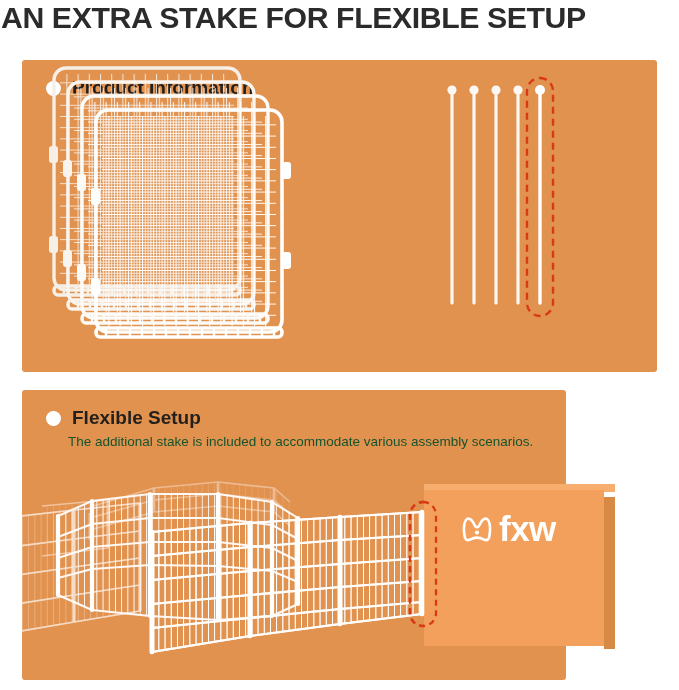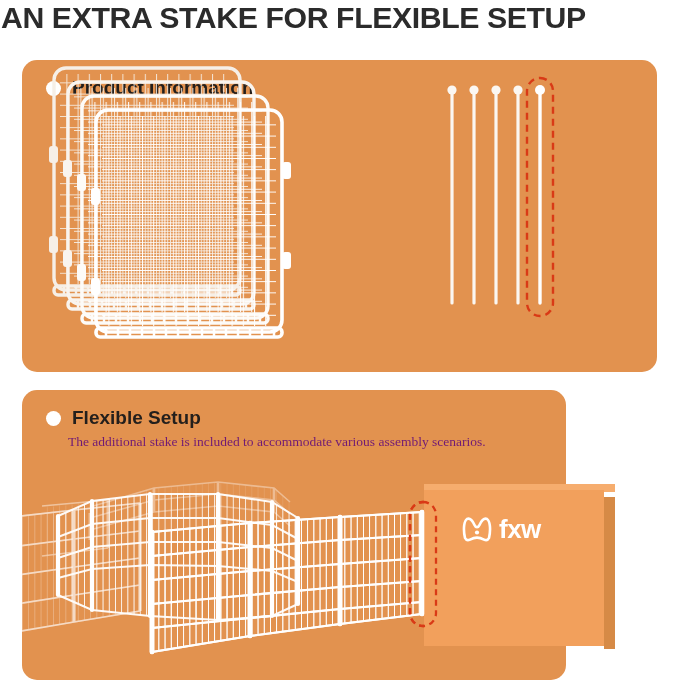--- a/index.html
+++ b/index.html
@@ -30,21 +30,21 @@
     color: #2b2b2b;
     white-space: nowrap;
     transform: scaleX(1.008);
     transform-origin: left center;
   }
 
   
   .panel {
     position: absolute;
     background: #e2924f;
-    border-radius: 15px;
+    border-radius: 3px;
     overflow: hidden;
   }
   #panel-product {
     left: 22px;
     top: 60px;
     width: 635px;
     height: 312px;
   }
   #panel-flexible {
     left: 22px;
@@ -73,25 +73,25 @@
     font-weight: bold;
     font-size: 19px;
     line-height: 22px;
     color: #231f1c;
     white-space: nowrap;
   }
   .panel-subtitle {
     position: absolute;
     left: 46px;
     top: 43px;
-    font-family: Liberation Serif, serif;
+    font-family: Liberation Sans, sans-serif;
     font-weight: normal;
     font-size: 13.5px;
     line-height: 17px;
-    color: #701a75;
+    color: #14532d;
     white-space: nowrap;
   }
 
   
   .stage {
     position: absolute;
     inset: 0;
     pointer-events: none;
   }
   .stage svg { display: block; }
@@ -128,21 +128,21 @@
     width: 110px;
     height: 34px;
     display: flex;
     align-items: center;
     gap: 7px;
   }
   .brand-mark { flex: 0 0 auto; }
   .brand-word {
     font-family: "Liberation Sans", sans-serif;
     font-weight: bold;
-    font-size: 26px;
+    font-size: 35px;
     line-height: 30px;
     color: #ffffff;
     letter-spacing: -0.5px;
   }
 </style>
 </head>
 <body>
 
 <div class="page-title">AN EXTRA STAKE FOR FLEXIBLE SETUP</div>
 

